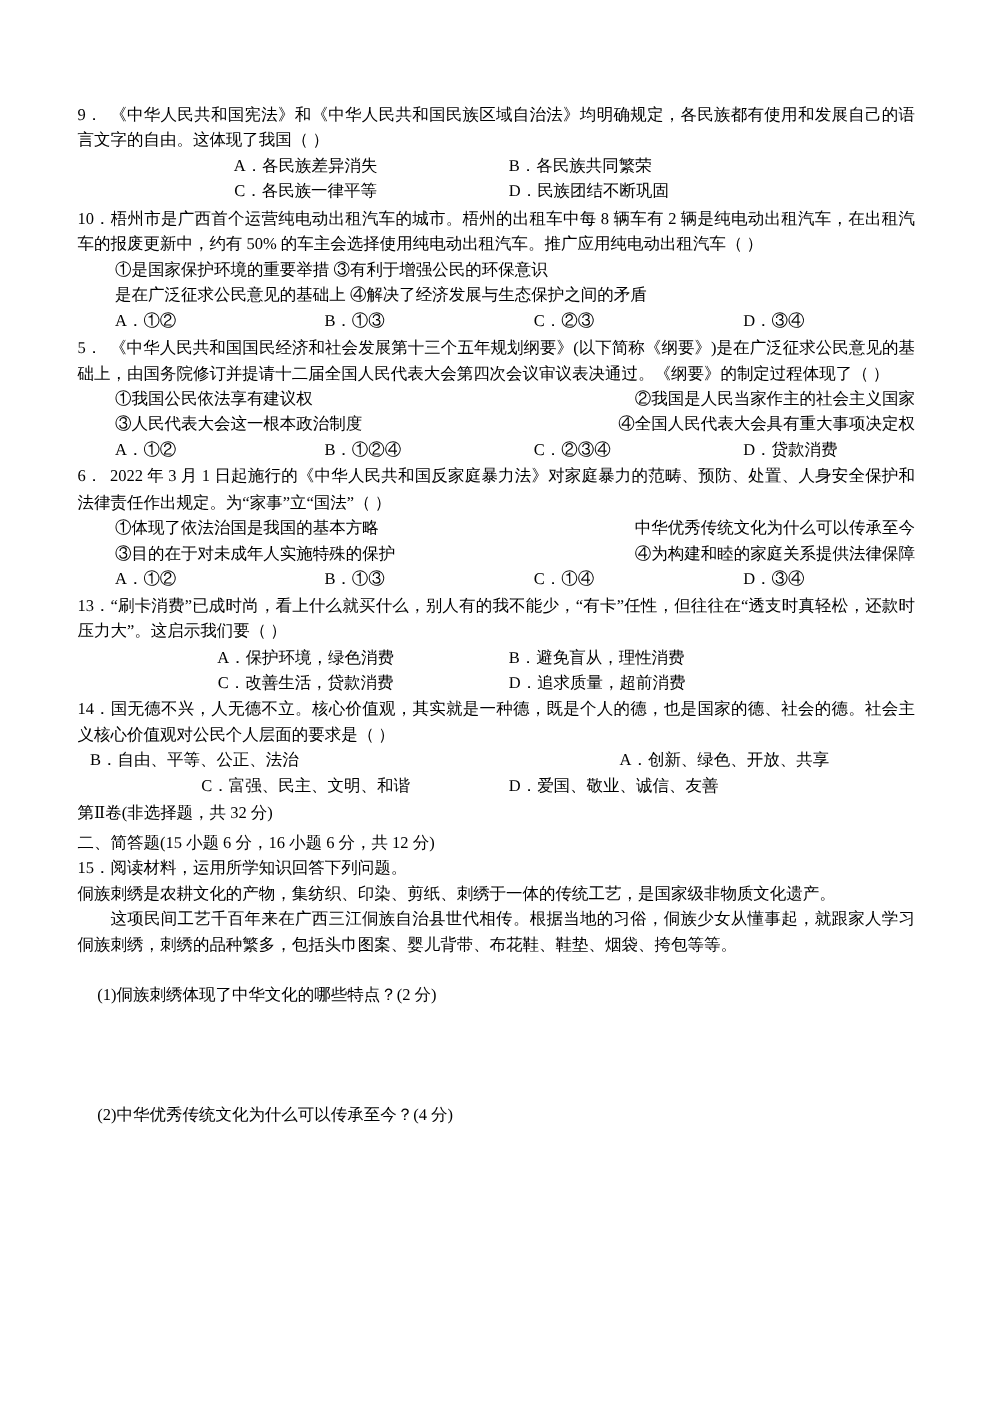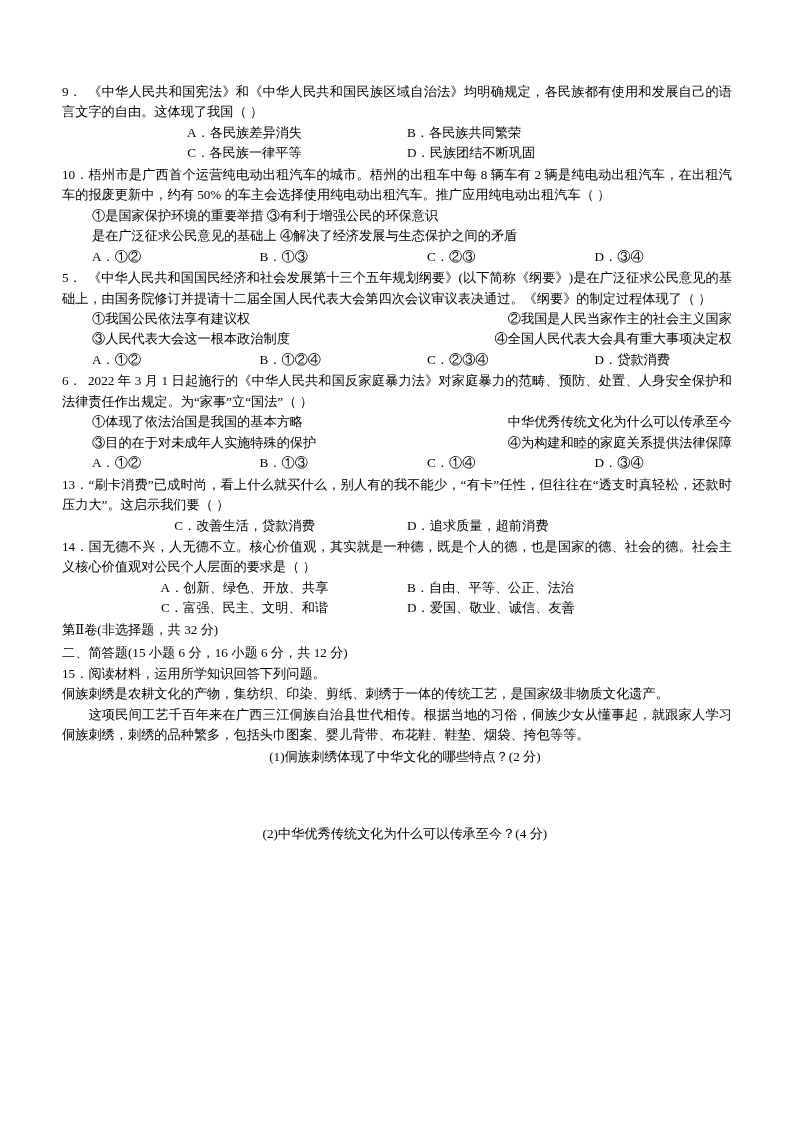--- a/index.html
+++ b/index.html
@@ -70,22 +70,21 @@
   .section-head {
     margin-top: 3px;
   }
   .para {
     text-indent: 2em;
     text-align: justify;
     text-justify: inter-ideograph;
   }
   .subq {
     text-indent: 1.2em;
-    margin-top: 1px;
-    text-align: center;
+    margin-top: 20px;
   }
   .gap-lg { height: 56px; }
 </style>
 </head>
 <body>
 
 <div class="page">
 
   <div class="q">
     <div class="q-body">
@@ -153,32 +152,36 @@
       <div class="opt4">C．①④</div>
       <div class="opt4">D．③④</div>
     </div>
   </div>
 
   <div class="q">
     <div class="q-body">
       <span class="num">13．</span><span>“刷卡消费”已成时尚，看上什么就买什么，别人有的我不能少，“有卡”任性，但往往在“透支时真轻松，还款时压力大”。这启示我们要（          ）</span>
     </div>
     <div class="opt-row">
+      <div class="opt opt-pad-a">A．保护环境，绿色消费</div>
+      <div class="opt opt-pad-b">B．避免盲从，理性消费</div>
+    </div>
+    <div class="opt-row">
       <div class="opt opt-pad-a">C．改善生活，贷款消费</div>
       <div class="opt opt-pad-b">D．追求质量，超前消费</div>
     </div>
   </div>
 
   <div class="q">
     <div class="q-body">
       <span class="num">14．</span><span>国无德不兴，人无德不立。核心价值观，其实就是一种德，既是个人的德，也是国家的德、社会的德。社会主义核心价值观对公民个人层面的要求是（          ）</span>
     </div>
     <div class="opt-row">
+      <div class="opt opt-pad-b">B．自由、平等、公正、法治</div>
       <div class="opt opt-pad-a">A．创新、绿色、开放、共享</div>
-      <div class="opt opt-pad-b">B．自由、平等、公正、法治</div>
     </div>
     <div class="opt-row">
       <div class="opt opt-pad-a">C．富强、民主、文明、和谐</div>
       <div class="opt opt-pad-b">D．爱国、敬业、诚信、友善</div>
     </div>
   </div>
 
   <div class="center">第Ⅱ卷(非选择题，共 32 分)</div>
 
   <div class="section-head">二、简答题(15 小题 6 分，16 小题 6 分，共 12 分)</div>

